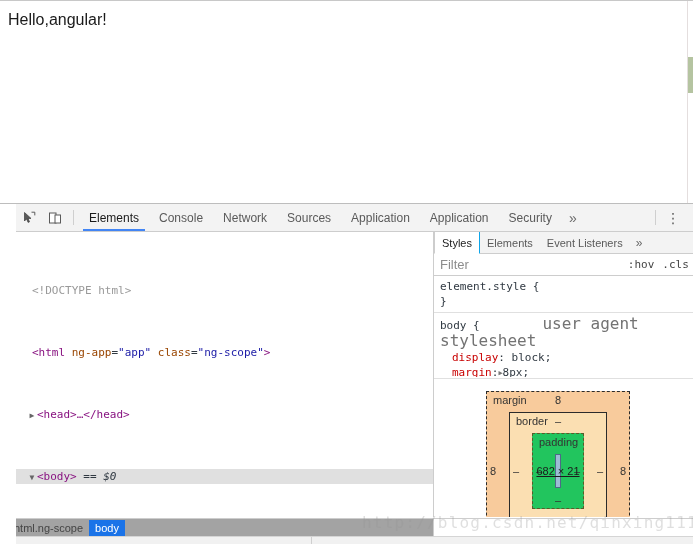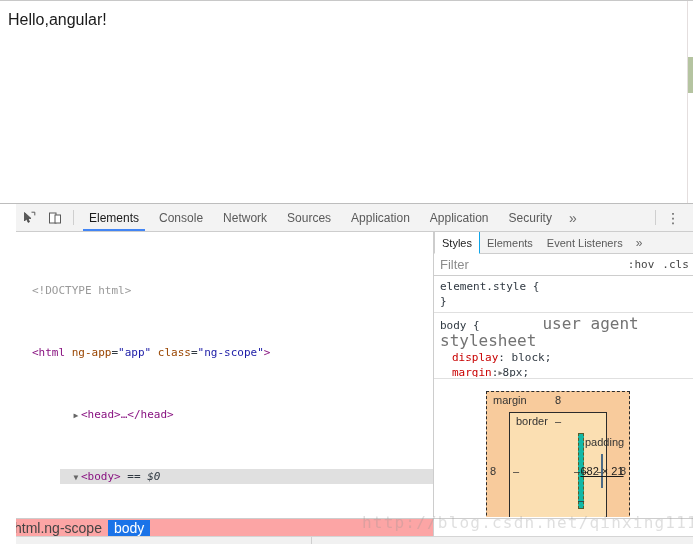--- a/index.html
+++ b/index.html
@@ -181,21 +181,21 @@
     background: #e0e0e0;
   }
   .tw {
     display: inline-block;
     width: 10px;
     color: #666;
     font-size: 8px;
     text-align: center;
   }
   .tw.none { color: transparent; }
-  .ind1 { padding-left: 11px; margin-left: 44px; }
+  .ind1 { padding-left: 11px; }
   .tag    { color: #881280; }
   .attr   { color: #994500; }
   .val    { color: #1a1aa6; }
   .punc   { color: #303942; }
   .doctype{ color: #999999; }
   .dollar { color: #303942; font-style: italic; }
 
   
   .styles-pane {
     flex: 1;
@@ -362,24 +362,23 @@
     left: 22px; top: 20px;
     right: 22px; bottom: 20px;
     background: #fbdfb2;
     border: 1px solid #2b2b2b;
     box-sizing: border-box;
   }
   .bm-padding {
     position: absolute;
     left: 22px; top: 20px;
     right: 22px; bottom: 20px;
-    background: #14b8a6;
+    background: #22c55e;
     border: 1px dashed #5a5a2a;
     box-sizing: border-box;
-    margin-left: 46px;
   }
   .bm-content {
     position: absolute;
     left: 22px; top: 20px;
     right: 22px; bottom: 20px;
     background: #9cbcd4;
     border: 1px solid #4d6a86;
     box-sizing: border-box;
     display: flex;
     align-items: center;
@@ -406,29 +405,29 @@
   .bm-bottom{ bottom: 2px; left: 50%; transform: translateX(-50%); }
   .bm-left  { left: 3px; top: 50%; transform: translateY(-50%); }
   .bm-right { right: 3px; top: 50%; transform: translateY(-50%); }
 
   
   .dt-breadcrumb {
     position: absolute;
     left: 0; top: 314px;
     width: 418px;
     height: 18px;
-    background: #fca5a5;
+    background: #a3a3a3;
     border-top: 1px solid #cdcdcd;
     border-right: 1px solid #cdcdcd;
     box-sizing: border-box;
     display: flex;
     align-items: center;
     overflow: hidden;
     font-family: "Liberation Sans", sans-serif;
-    font-size: 14px;
+    font-size: 11px;
   }
   .crumb {
     padding: 0 6px;
     height: 16px;
     line-height: 16px;
     color: #444;
     white-space: nowrap;
     cursor: pointer;
   }
   .crumb.first { margin-left: -8px; }

